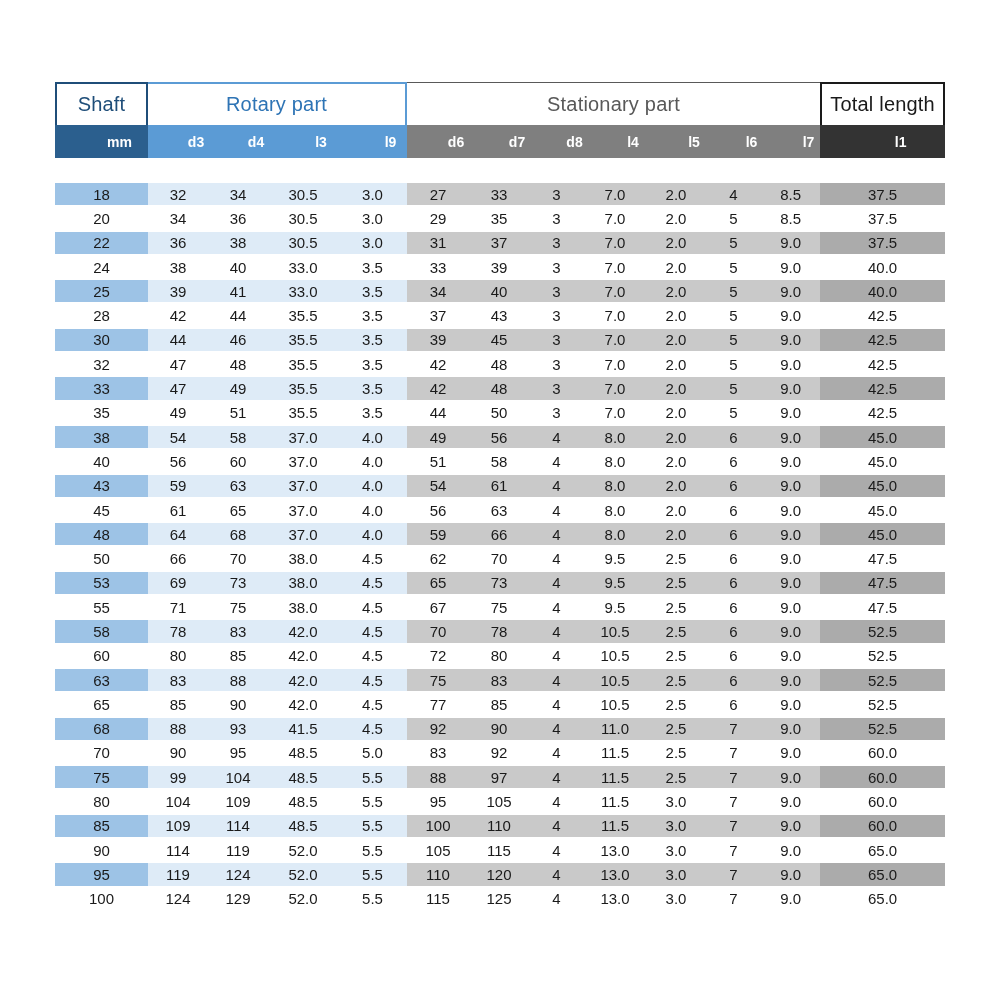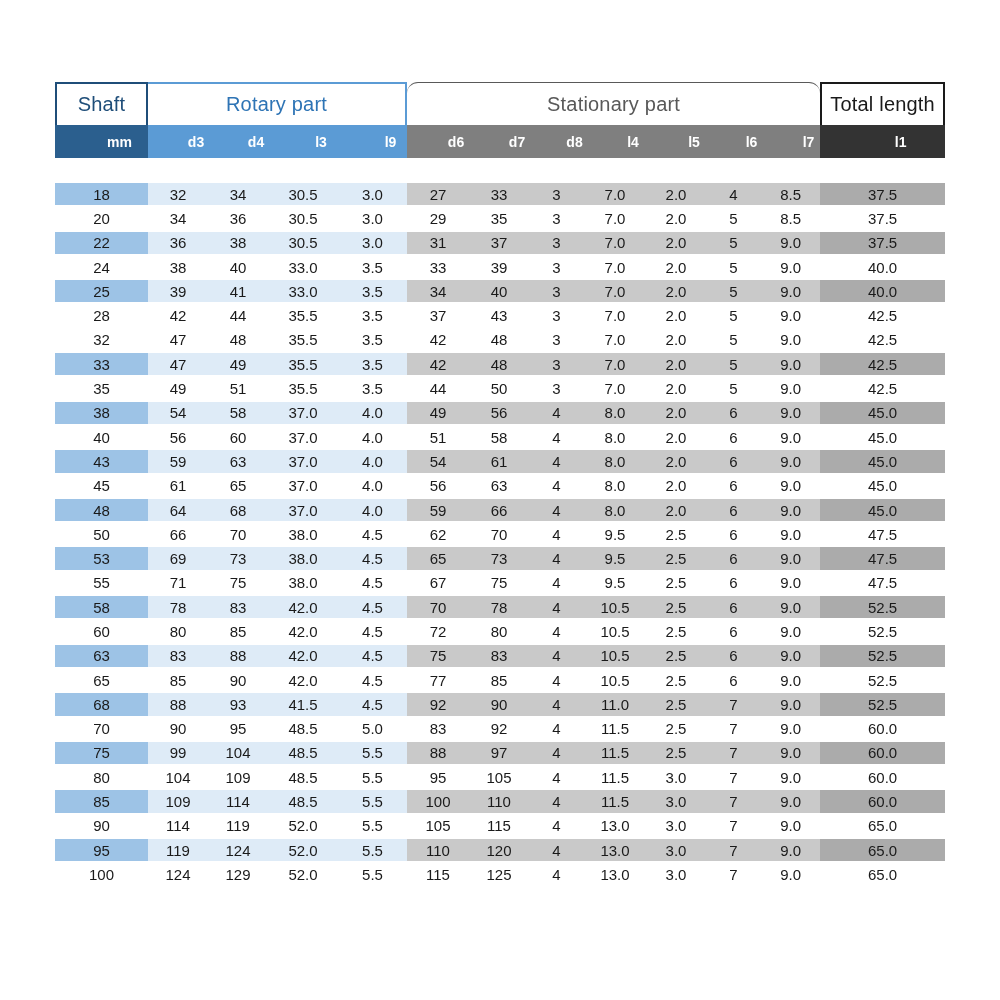--- a/index.html
+++ b/index.html
@@ -13,21 +13,21 @@
   table.spec-table {
     border-collapse: separate; border-spacing: 0;
     table-layout: fixed; width: 890px;
   }
   th, td { padding: 0; margin: 0; text-align: center; vertical-align: middle; overflow: hidden; white-space: nowrap; }
 
   
   .group-row th { height: 41px; background: #ffffff; font-weight: normal; font-size: 20px; letter-spacing: 0.2px; }
   .h-shaft  { color: var(--header-navy-text); border: 2px solid var(--header-navy-text); border-bottom: none; margin-left: 48px; }
   .h-rotary { color: var(--rotary-text); border-top: 2px solid var(--rotary-blue); border-right: 2px solid var(--rotary-blue); }
-  .h-stat   { color: var(--stat-text); border-top: 1px solid var(--stat-text); border-radius: 11px; }
+  .h-stat   { color: var(--stat-text); border-top: 1px solid var(--stat-text); }
   .h-total  { color: var(--total-text); border: 2px solid #1a1a1a; border-bottom: none; margin-top: 40px; }
 
   
   .sub-row th { height: 33px; color: #ffffff; font-size: 14px; font-weight: bold; padding-left: 36px; }
   .sh-shaft  { background: var(--header-navy); }
   .sh-rotary { background: var(--rotary-blue); margin-left: 44px; }
   .sh-stat   { background: var(--stat-gray); }
   .sh-total  { background: var(--total-dark); }
 
   
@@ -174,20 +174,35 @@
           <td class="c-rotary">3.5</td>
           <td class="c-stat">37</td>
           <td class="c-stat">43</td>
           <td class="c-stat">3</td>
           <td class="c-stat">7.0</td>
           <td class="c-stat">2.0</td>
           <td class="c-stat">5</td>
           <td class="c-stat">9.0</td>
           <td class="c-total">42.5</td>
         </tr>
+        <tr class="hi">
+          <td class="c-shaft">30</td>
+          <td class="c-rotary">44</td>
+          <td class="c-rotary">46</td>
+          <td class="c-rotary">35.5</td>
+          <td class="c-rotary">3.5</td>
+          <td class="c-stat">39</td>
+          <td class="c-stat">45</td>
+          <td class="c-stat">3</td>
+          <td class="c-stat">7.0</td>
+          <td class="c-stat">2.0</td>
+          <td class="c-stat">5</td>
+          <td class="c-stat">9.0</td>
+          <td class="c-total">42.5</td>
+        </tr>
         <tr class="lo">
           <td class="c-shaft">32</td>
           <td class="c-rotary">47</td>
           <td class="c-rotary">48</td>
           <td class="c-rotary">35.5</td>
           <td class="c-rotary">3.5</td>
           <td class="c-stat">42</td>
           <td class="c-stat">48</td>
           <td class="c-stat">3</td>
           <td class="c-stat">7.0</td>

